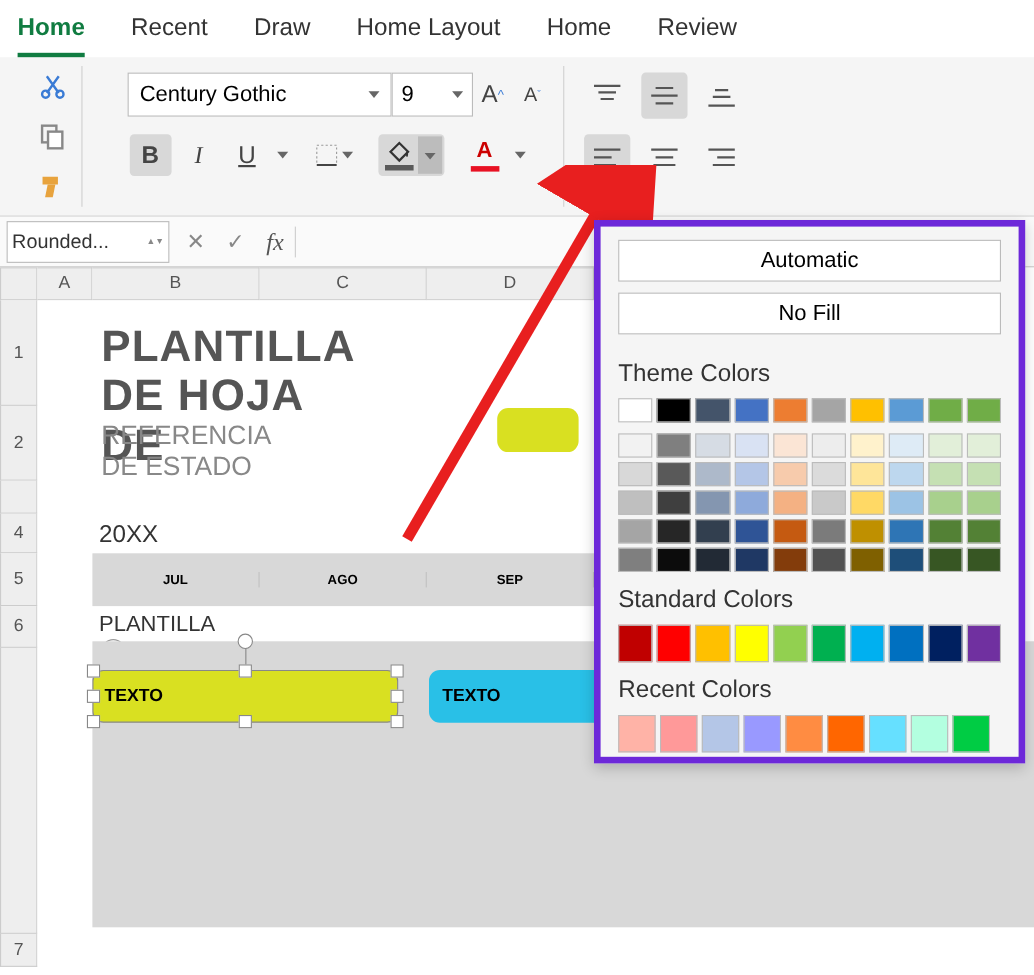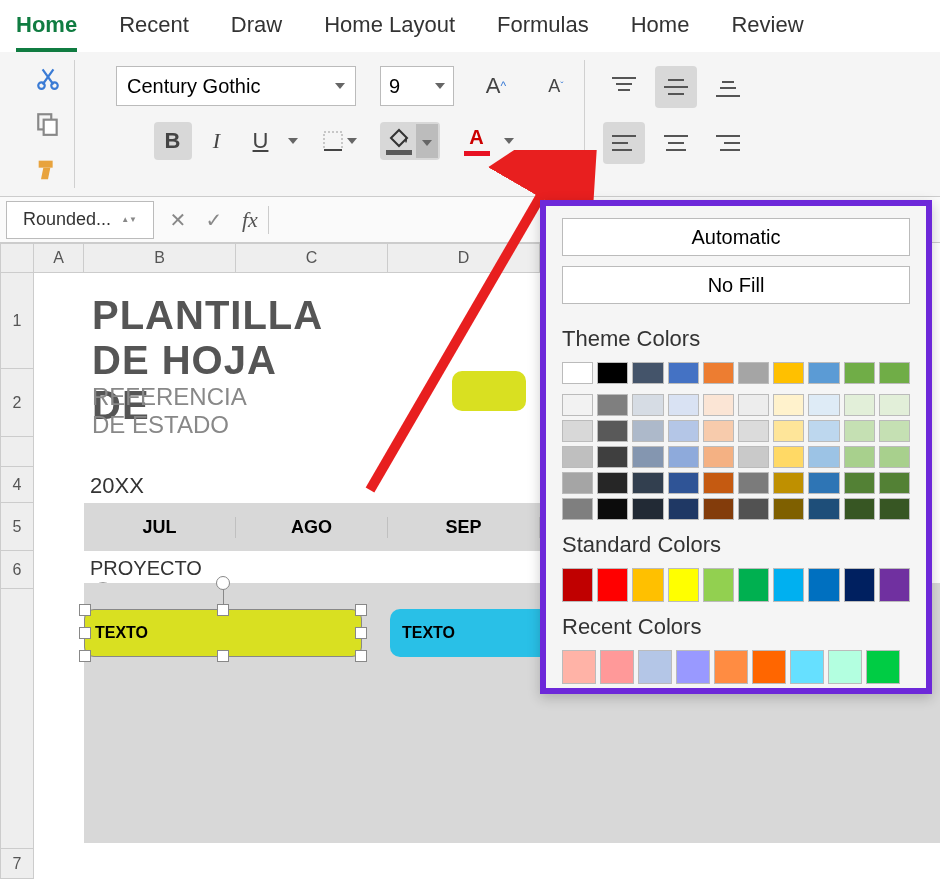--- a/index.html
+++ b/index.html
@@ -14,21 +14,21 @@
 .ribbon { display: flex; background: #f5f5f5; border-bottom: 1px solid #ccc; padding: 8px 12px; gap: 8px; align-items: stretch; min-height: 140px; }
 .group { display: flex; flex-direction: column; align-items: center; padding: 0 8px; border-right: 1px solid #d0d0d0; }
 .group:last-child { border-right: none; }
 .paste-btn { display: flex; flex-direction: column; align-items: center; gap: 4px; cursor: pointer; }
 .paste-icon { width: 50px; height: 54px; }
 .paste-label { font-size: 18px; color: #333; margin-top: 6px; }
 .mini-col { display: flex; flex-direction: column; gap: 10px; margin-left: 10px; }
 .mini-btn { width: 36px; height: 36px; display:flex; align-items:center; justify-content:center; cursor:pointer; }
 
 .font-group { padding: 6px 10px; }
-.font-row1 { display: flex; gap: 24px; align-items: center; padding-left: 23px; }
+.font-row1 { display: flex; gap: 0; align-items: center; padding-left: 23px; }
 .font-name { width: 240px; height: 40px; border: 1px solid #bbb; background:#fff; font-size: 20px; padding: 0 10px; display:flex; align-items:center; justify-content:space-between; cursor:pointer; }
 .font-size { width: 74px; height: 40px; border: 1px solid #bbb; background:#fff; font-size: 20px; padding:0 8px; display:flex; align-items:center; justify-content:space-between; cursor:pointer; }
 .fontsize-bigger, .fontsize-smaller { width: 36px; height: 36px; display:flex; align-items:center; justify-content:center; color:#444; cursor:pointer; font-size: 22px; }
 .font-row2 { display:flex; gap: 6px; align-items:center; margin-top: 16px; }
 .fmt-btn { width: 38px; height: 38px; display:flex; align-items:center; justify-content:center; font-size: 22px; color:#444; cursor:pointer; border-radius:4px; }
 .fmt-btn.active { background:#d8d8d8; }
 .fmt-btn.bold { font-weight:700; }
 .fmt-btn.italic { font-style:italic; font-family: Georgia, serif; }
 .fmt-btn.underline { text-decoration: underline; }
 .dd-caret { font-size: 12px; color:#666; margin-left:2px; }
@@ -41,39 +41,39 @@
 .fontcolor-underline { width:26px; height:5px; background:#e81123; margin-top:2px; }
 
 .align-group { padding: 6px 10px; }
 .align-row { display:flex; gap: 10px; }
 .align-btn { width:42px; height:42px; display:flex; align-items:center; justify-content:center; cursor:pointer; border-radius:4px; }
 .align-btn.active { background:#d8d8d8; }
 .align-svg { width:28px; height:22px; }
 
 
 .namebar { display:flex; align-items:center; border-bottom:1px solid #ccc; height:46px; background:#fafafa; }
-.name-box { width:148px; height:38px; border:1px solid #bbb; background:#fff; margin:5px 6px; padding:0 16px; display:flex; align-items:center; justify-content:space-between; font-size:18px; color:#333; cursor:pointer; }
+.name-box { width:148px; height:38px; border:1px solid #bbb; background:#fff; margin:5px 6px; padding:0 4px; display:flex; align-items:center; justify-content:space-between; font-size:18px; color:#333; cursor:pointer; }
 .fb-btn { width:36px; height:36px; display:flex; align-items:center; justify-content:center; color:#888; cursor:pointer; font-size:20px; }
 .fx-label { font-style:italic; font-family:Georgia,serif; font-size:22px; color:#555; margin:0 10px; }
 .formula-input { flex:1; height:36px; border:none; background:transparent; font-size:18px; }
 
 
 .grid-wrap { display:flex; }
 .corner { width:34px; height:30px; background:#eee; border:1px solid #ccc; }
 .colh { height:30px; background:#eee; border:1px solid #ccc; border-left:none; display:flex; align-items:center; justify-content:center; font-size:16px; color:#555; }
 .rowh { width:34px; background:#eee; border:1px solid #ccc; border-top:none; display:flex; align-items:center; justify-content:center; font-size:16px; color:#555; }
 
 .sheet-body { position:relative; background:#fff; }
 .title-cell { position:absolute; left:0; top:0; font-family: "Century Gothic", sans-serif; font-weight:700; font-size:40px; color:#555; letter-spacing:1px; padding:20px 0 0 8px; }
 .subtitle-cell { position:absolute; left:8px; top:110px; font-family:"Century Gothic",sans-serif; font-size:24px; color:#888; }
 .color-chip { position:absolute; left:368px; top:98px; width:74px; height:40px; background:#d9e021; border-radius:10px; }
 .period-cell { position:absolute; left:6px; top:200px; font-family:"Century Gothic",sans-serif; font-size:22px; color:#333; }
 
 .month-row { position:absolute; left:0; top:230px; display:flex; background:#d8d8d8; height:48px; align-items:center; }
-.month-row .m { width:152px; text-align:center; font-weight:700; font-family:"Century Gothic",sans-serif; font-size:18px; border-right:1px solid #c0c0c0; }
+.month-row .m { width:152px; text-align:center; font-weight:700; font-family:"Century Gothic",sans-serif; font-size:12px; border-right:1px solid #c0c0c0; }
 .proj-label { position:absolute; left:6px; top:284px; font-family:"Century Gothic",sans-serif; font-size:20px; color:#333; }
 .proj-circle { display:inline-flex; width:22px; height:22px; border:1.5px solid #999; border-radius:50%; align-items:center; justify-content:center; font-size:14px; color:#999; margin-left:2px; vertical-align:middle; }
 
 .gantt-bg { position:absolute; left:0; top:310px; width:906px; height:260px; background:#d8d8d8; }
 .shape-sel { position:absolute; left:0; top:336px; width:278px; height:48px; background:#d9e021; border:1.5px solid #888; border-radius:10px; display:flex; align-items:center; padding-left:10px; font-family:"Century Gothic",sans-serif; font-weight:700; font-size:16px; }
 .handle { position:absolute; width:12px; height:12px; background:#fff; border:1.5px solid #888; }
 .handle.tl{left:-6px;top:-6px;} .handle.tm{left:50%;top:-6px;margin-left:-6px;} .handle.tr{right:-6px;top:-6px;}
 .handle.ml{left:-6px;top:50%;margin-top:-6px;} .handle.mr{right:-6px;top:50%;margin-top:-6px;}
 .handle.bl{left:-6px;bottom:-6px;} .handle.bm{left:50%;bottom:-6px;margin-left:-6px;} .handle.br{right:-6px;bottom:-6px;}
 .rot-line { position:absolute; left:50%; top:-24px; width:1px; height:18px; background:#888;}
@@ -97,21 +97,20 @@
 .caret-down { display:inline-block; width:0; height:0; border-left:5px solid transparent; border-right:5px solid transparent; border-top:6px solid #666; }
 </style>
 </head>
 <body>
 
 <div class="ribbon-tabs">
   <div class="tab active">Home</div>
   <div class="tab">Recent</div>
   <div class="tab">Draw</div>
   <div class="tab">Home Layout</div>
-  <div class="tab">Formulas</div>
   <div class="tab">Home</div>
   <div class="tab">Review</div>
 </div>
 
 <div class="ribbon">
   <div class="group" style="flex-direction:row;">
     <div class="mini-col">
       <div class="mini-btn">
           <svg width="26" height="26" viewBox="0 0 24 24">
             <path d="M7 4l10 14M17 4L7 18" stroke="#3a7bd5" stroke-width="2" fill="none"></path>
@@ -270,21 +269,21 @@
         <div style="position:absolute;left:50px;top:0;">
           <div class="title-cell">PLANTILLA DE HOJA DE</div>
           <div class="subtitle-cell">REFERENCIA DE ESTADO</div>
           <div class="color-chip"></div>
           <div class="period-cell">20XX - T3</div>
           <div class="month-row" style="width:456px;">
             <div class="m">JUL</div>
             <div class="m">AGO</div>
             <div class="m">SEP</div>
           </div>
-          <div class="proj-label"><span>PROYECTO</span><span class="proj-circle">C</span></div>
+          <div class="proj-label"><span>PLANTILLA</span><span class="proj-circle">C</span></div>
           <div class="gantt-bg"></div>
           <div class="shape-sel">
             <span>TEXTO</span>
             <div class="handle tl"></div>
             <div class="handle tm"></div>
             <div class="handle tr"></div>
             <div class="handle ml"></div>
             <div class="handle mr"></div>
             <div class="handle bl"></div>
             <div class="handle bm"></div>

